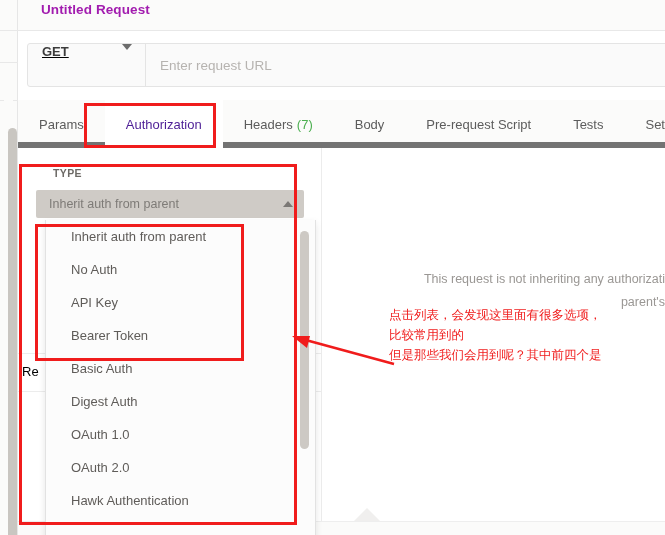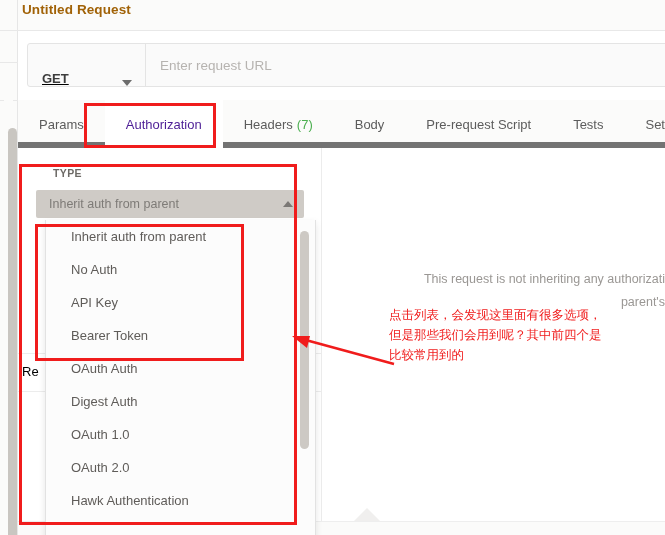--- a/index.html
+++ b/index.html
@@ -57,24 +57,24 @@
 
   
   .title-bar {
     position: absolute;
     left: 0; top: 0;
     width: 647px; height: 30px;
     background: #fbfbfa;
   }
   .title-bar .req-title {
     position: absolute;
-    left: 4px; top: 2px;
+    left: 23px; top: 2px;
     font-size: 13.5px;
     font-weight: bold;
-    color: #a16207;
+    color: #a21caf;
     letter-spacing: .1px;
   }
   .hr-1 {
     position: absolute;
     left: 0; top: 30px;
     width: 647px; height: 1px;
     background: #e8e8e8;
   }
 
   
@@ -90,21 +90,21 @@
     width: 680px; height: 44px;
     border: 1px solid #e4e4e4;
     background: #fafafa;
     border-radius: 3px;
     display: flex;
     align-items: stretch;
   }
   .method-sel {
     width: 118px;
     display: flex;
-    align-items: flex-end;
+    align-items: flex-start;
     justify-content: space-between;
     padding: 0 13px 0 14px;
     border-right: 1px solid #e4e4e4;
     text-decoration: underline;
   }
   .method-sel .m-label {
     font-size: 13px;
     font-weight: bold;
     color: #3c3c3c;
   }
@@ -397,21 +397,21 @@
         <div class="type-select">
           <span class="sel-text">Inherit auth from parent</span>
           <span class="caret-up"></span>
         </div>
 
         <div class="dropdown">
           <div class="dd-item">Inherit auth from parent</div>
           <div class="dd-item">No Auth</div>
           <div class="dd-item">API Key</div>
           <div class="dd-item">Bearer Token</div>
-          <div class="dd-item">OAuth Auth</div>
+          <div class="dd-item">Basic Auth</div>
           <div class="dd-item">Digest Auth</div>
           <div class="dd-item">OAuth 1.0</div>
           <div class="dd-item">OAuth 2.0</div>
           <div class="dd-item">Hawk Authentication</div>
 
           <div class="dd-scroll-track">
             <div class="dd-scroll-thumb"></div>
           </div>
         </div>
       </div>
@@ -432,17 +432,17 @@
   <div class="anno-box" id="anno-outer"></div>
   <div class="anno-box" id="anno-inner"></div>
 
   <svg class="anno-arrow" viewBox="0 0 108 38">
     <line x1="106" y1="34" x2="14" y2="9" stroke="#f01c1c" stroke-width="2.6"></line>
     <polygon points="4,6 22,6 19,18" fill="#f01c1c"></polygon>
   </svg>
 
   <div class="anno-text">
     <div>点击列表，会发现这里面有很多选项，</div>
+    <div>比较常用到的</div>
     <div>但是那些我们会用到呢？其中前四个是</div>
-    <div>比较常用到的</div>
   </div>
 
 </div>
 
 </body></html>

